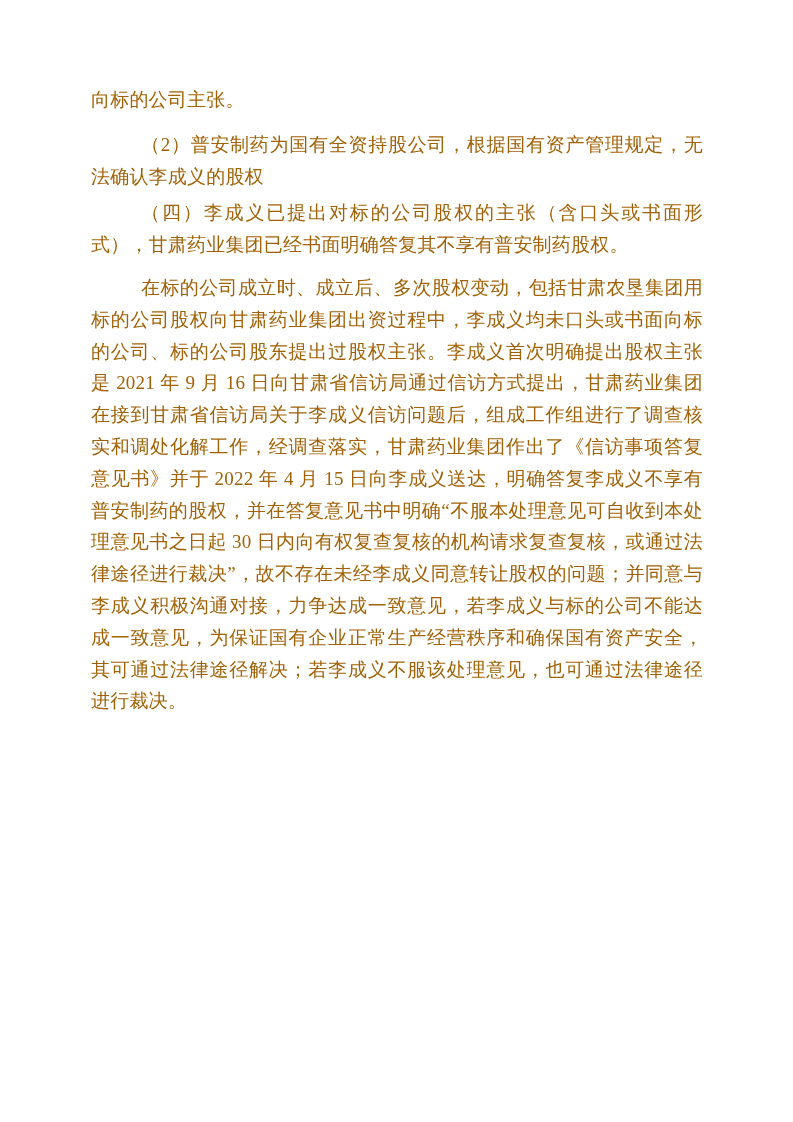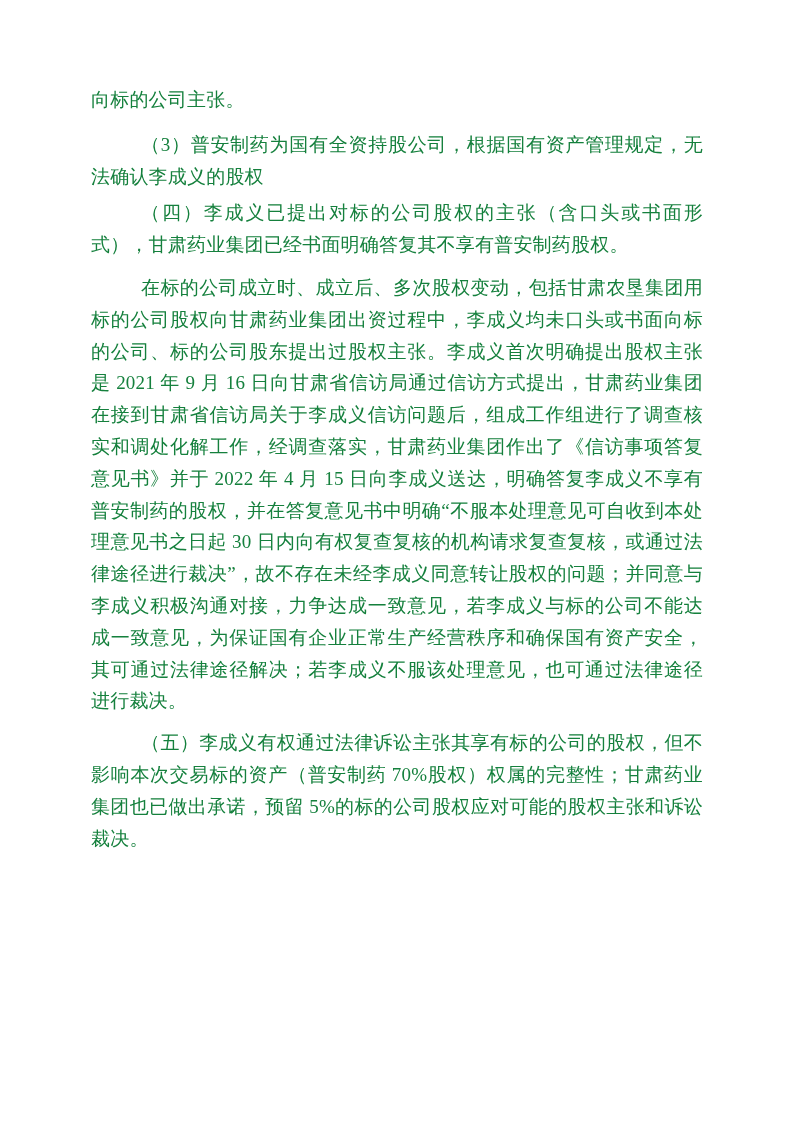--- a/index.html
+++ b/index.html
@@ -7,21 +7,21 @@
     padding: 0;
     background: #ffffff;
   }
   .page {
     position: relative;
     width: 793px;
     height: 1122px;
     background: #ffffff;
     overflow: hidden;
     font-family: "Liberation Serif", "DejaVu Serif", serif;
-    color: #15803d;
+    color: #a16207;
     border-radius: 12px;
   }
   .content {
     position: absolute;
     left: 91px;
     top: 84px;
     width: 612px;
   }
   p.block {
     margin: 0;
@@ -42,23 +42,22 @@
   .mt5  { margin-top: 5px  !important; }
 </style>
 </head>
 <body>
 
 <div class="page">
   <div class="content">
 
     <p class="block">向标的公司主张。</p>
 
-    <p class="block indent mt13">（3）普安制药为国有全资持股公司，根据国有资产管理规定，无法确认李成义的股权</p>
+    <p class="block indent mt13">（2）普安制药为国有全资持股公司，根据国有资产管理规定，无法确认李成义的股权</p>
 
 
     <p class="block indent bold mt5">（四）李成义已提出对标的公司股权的主张（含口头或书面形式），甘肃药业集团已经书面明确答复其不享有普安制药股权。</p>
 
     <p class="block indent mt11">在标的公司成立时、成立后、多次股权变动，包括甘肃农垦集团用标的公司股权向甘肃药业集团出资过程中，李成义均未口头或书面向标的公司、标的公司股东提出过股权主张。李成义首次明确提出股权主张是 2021 年 9 月 16 日向甘肃省信访局通过信访方式提出，甘肃药业集团在接到甘肃省信访局关于李成义信访问题后，组成工作组进行了调查核实和调处化解工作，经调查落实，甘肃药业集团作出了《信访事项答复意见书》并于 2022 年 4 月 15 日向李成义送达，明确答复李成义不享有普安制药的股权，并在答复意见书中明确“不服本处理意见可自收到本处理意见书之日起 30 日内向有权复查复核的机构请求复查复核，或通过法律途径进行裁决”，故不存在未经李成义同意转让股权的问题；并同意与李成义积极沟通对接，力争达成一致意见，若李成义与标的公司不能达成一致意见，为保证国有企业正常生产经营秩序和确保国有资产安全，其可通过法律途径解决；若李成义不服该处理意见，也可通过法律途径进行裁决。</p>
 
-    <p class="block indent bold mt10">（五）李成义有权通过法律诉讼主张其享有标的公司的股权，但不影响本次交易标的资产（普安制药 70%股权）权属的完整性；甘肃药业集团也已做出承诺，预留 5%的标的公司股权应对可能的股权主张和诉讼裁决。</p>
 
   </div>
 </div>
 
 </body></html>

